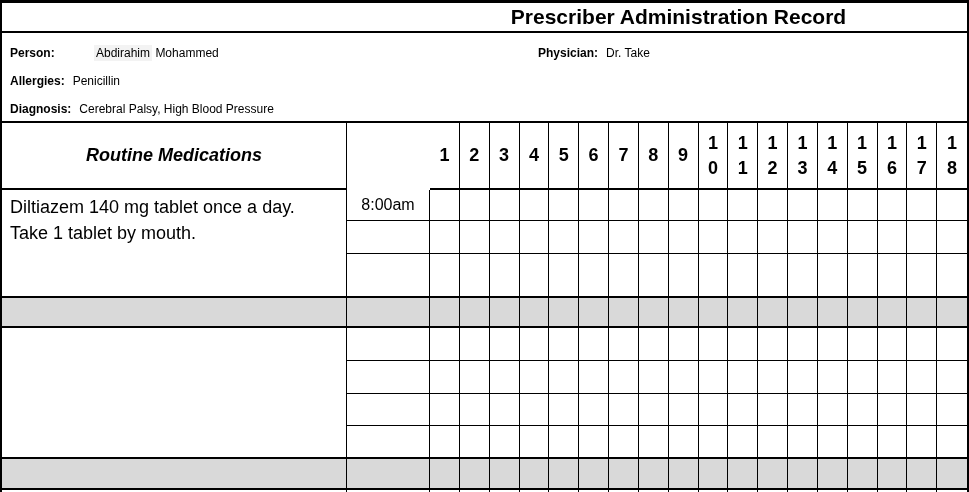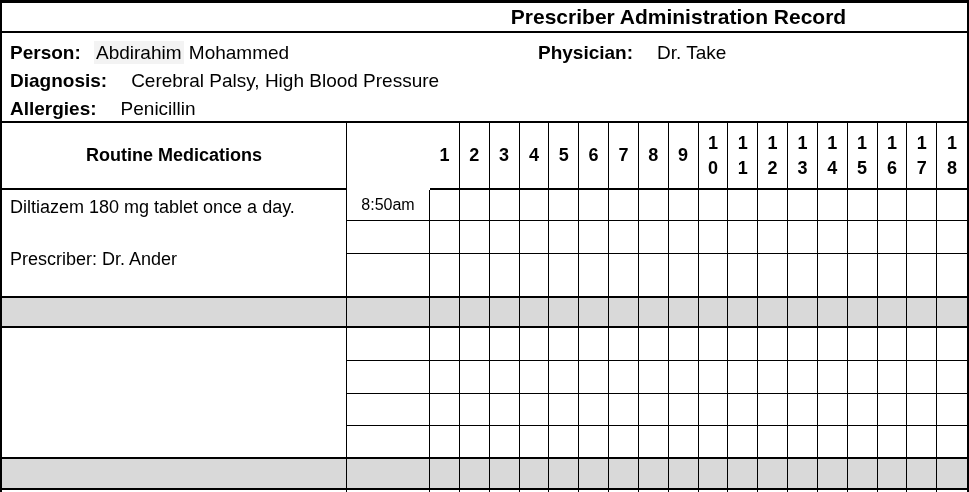--- a/index.html
+++ b/index.html
@@ -30,29 +30,29 @@
     flex: 1;
     text-align: center;
     font-weight: 700;
     font-size: 21px;
     line-height: 28px;
   }
   
   .info {
     height: 88px;
     padding: 6px 0 0 8px;
-    font-size: 19px;
+    font-size: 12px;
   }
   .info-row {
     position: relative;
     height: 28px;
     line-height: 28px;
     white-space: nowrap;
   }
-  .lbl { font-weight: 700; margin-right: 24px; }
+  .lbl { font-weight: 700; margin-right: 8px; }
   .person-lbl { display: inline-block; width: 84px; margin-right: 0; }
   .hl { background: #f3f3f3; padding: 1px 2px; }
   .physician-block { position: absolute; left: 528px; top: 0; }
   
   .grid {
     display: grid;
     grid-template-columns: 345px 83px repeat(18, 1fr);
     border-top: 2px solid #000;
     width: 965px;
   }
@@ -95,29 +95,29 @@
 
   <div class="info">
     <div class="info-row">
       <span class="lbl person-lbl">Person:</span><span class="hl">Abdirahim</span>
       <span>Mohammed</span>
       <span class="physician-block">
         <span class="lbl">Physician:</span><span>Dr. Take</span>
       </span>
     </div>
     <div class="info-row">
+      <span class="lbl">Allergies:</span><span>Penicillin</span>
+    </div>
+    <div class="info-row">
       <span class="lbl">Diagnosis:</span><span>Cerebral Palsy, High Blood Pressure</span>
     </div>
-    <div class="info-row">
-      <span class="lbl">Allergies:</span><span>Penicillin</span>
-    </div>
   </div>
 
   <div class="grid" id="grid" style="grid-template-rows: 67px 31px 33px 43px 31px 33px 33px 32px 32px 32px 2px;">
-      <div class="gcell head" style="grid-area: 1 / 1;">Routine Medications</div>
+      <div class="gcell head" style="grid-area: 1 / 1; font-style: italic;">Routine Medications</div>
       <div class="gcell head hour-head" style="grid-area: 1 / 3;">1</div>
       <div class="gcell head hour-head" style="grid-area: 1 / 4;">2</div>
       <div class="gcell head hour-head" style="grid-area: 1 / 5;">3</div>
       <div class="gcell head hour-head" style="grid-area: 1 / 6;">4</div>
       <div class="gcell head hour-head" style="grid-area: 1 / 7;">5</div>
       <div class="gcell head hour-head" style="grid-area: 1 / 8;">6</div>
       <div class="gcell head hour-head" style="grid-area: 1 / 9;">7</div>
       <div class="gcell head hour-head" style="grid-area: 1 / 10;">8</div>
       <div class="gcell head hour-head" style="grid-area: 1 / 11;">9</div>
       <div class="gcell head hour-head" style="grid-area: 1 / 12;">
@@ -150,25 +150,25 @@
       </div>
       <div class="gcell head hour-head" style="grid-area: 1 / 19;">
         <div>1</div>
         <div>7</div>
       </div>
       <div class="gcell head hour-head col-last" style="grid-area: 1 / 20;">
         <div>1</div>
         <div>8</div>
       </div>
       <div class="gcell desc-cell" style="grid-area: 2 / 1 / span 3;">
-        <div class="med-line">Diltiazem 180 mg tablet once a day.</div>
+        <div class="med-line">Diltiazem 140 mg tablet once a day.</div>
+        <div class="med-line">Take 1 tablet by mouth.</div>
         <div class="med-line">&nbsp;</div>
-        <div class="med-line">Prescriber: Dr. Ander</div>
-      </div>
-      <div class="gcell hrs-slot" style="grid-area: 2 / 2;">8:50am</div>
+      </div>
+      <div class="gcell hrs-slot" style="grid-area: 2 / 2;">8:00am</div>
       <div class="gcell" style="grid-area: 2 / 3;"></div>
       <div class="gcell" style="grid-area: 2 / 4;"></div>
       <div class="gcell" style="grid-area: 2 / 5;"></div>
       <div class="gcell" style="grid-area: 2 / 6;"></div>
       <div class="gcell" style="grid-area: 2 / 7;"></div>
       <div class="gcell" style="grid-area: 2 / 8;"></div>
       <div class="gcell" style="grid-area: 2 / 9;"></div>
       <div class="gcell" style="grid-area: 2 / 10;"></div>
       <div class="gcell" style="grid-area: 2 / 11;"></div>
       <div class="gcell" style="grid-area: 2 / 12;"></div>

